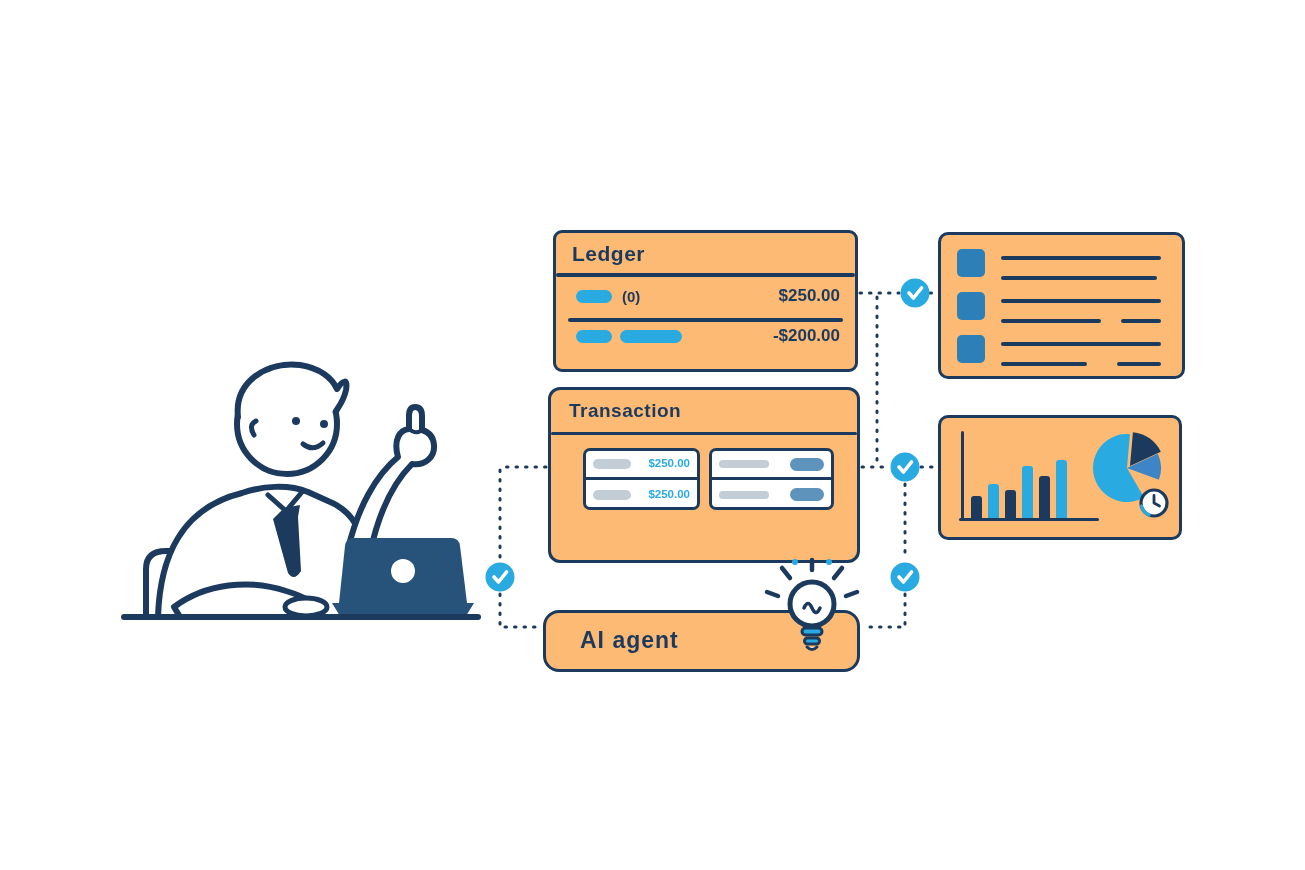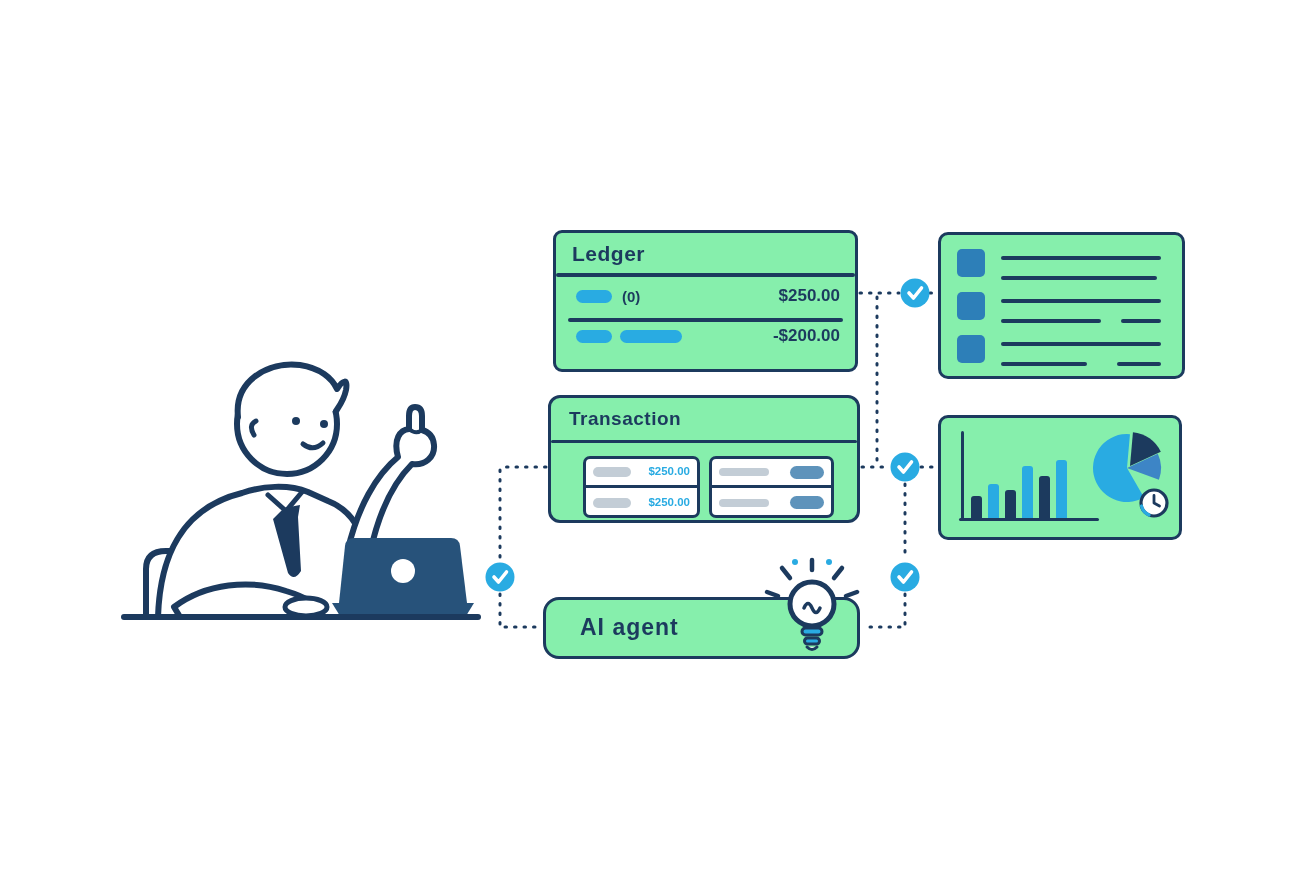--- a/index.html
+++ b/index.html
@@ -6,28 +6,28 @@
   .canvas{
     position:relative;width:1305px;height:870px;background:#ffffff;
     font-family:"Liberation Sans",sans-serif;color:#1c3a5e;overflow:hidden;
   }
   svg.abs{position:absolute;}
   .person-svg{left:110px;top:345px;z-index:2;}
   .overlay-svg{left:0;top:0;z-index:2;}
   .bulb-svg{left:762px;top:556px;z-index:6;}
 
   .card{
-    position:absolute;background:#86efac;border:3.5px solid #1c3a5e;
+    position:absolute;background:#fdba74;border:3.5px solid #1c3a5e;
     box-sizing:border-box;z-index:3;
   }
   .ledger{left:553px;top:230px;width:305px;height:142px;border-radius:9px;}
   .checklist{left:938px;top:232px;width:247px;height:147px;border-radius:10px;}
-  .transaction{left:548px;top:395px;width:312px;height:128px;border-radius:12px;}
+  .transaction{left:548px;top:387px;width:312px;height:176px;border-radius:12px;}
   .chart{left:938px;top:415px;width:244px;height:125px;border-radius:10px;}
-  .aiagent{left:543px;top:597px;width:317px;height:62px;border-radius:16px;}
+  .aiagent{left:543px;top:610px;width:317px;height:62px;border-radius:16px;}
 
   .card-title{position:absolute;font-weight:bold;color:#1c3a5e;white-space:nowrap;}
   .ledger .card-title{left:16px;top:9px;font-size:21px;letter-spacing:.5px;}
   .transaction .card-title{left:18px;top:10px;font-size:19px;letter-spacing:.5px;}
   .aiagent .card-title{left:34px;top:14px;font-size:23px;letter-spacing:1px;}
 
   .rule{position:absolute;background:#1c3a5e;border-radius:2px;}
   .ledger .title-rule{left:0;right:0;top:40px;height:3.5px;}
   .ledger .row-rule{left:12px;right:12px;top:85px;height:3.5px;}
   .transaction .title-rule{left:0;right:0;top:42px;height:3px;}

